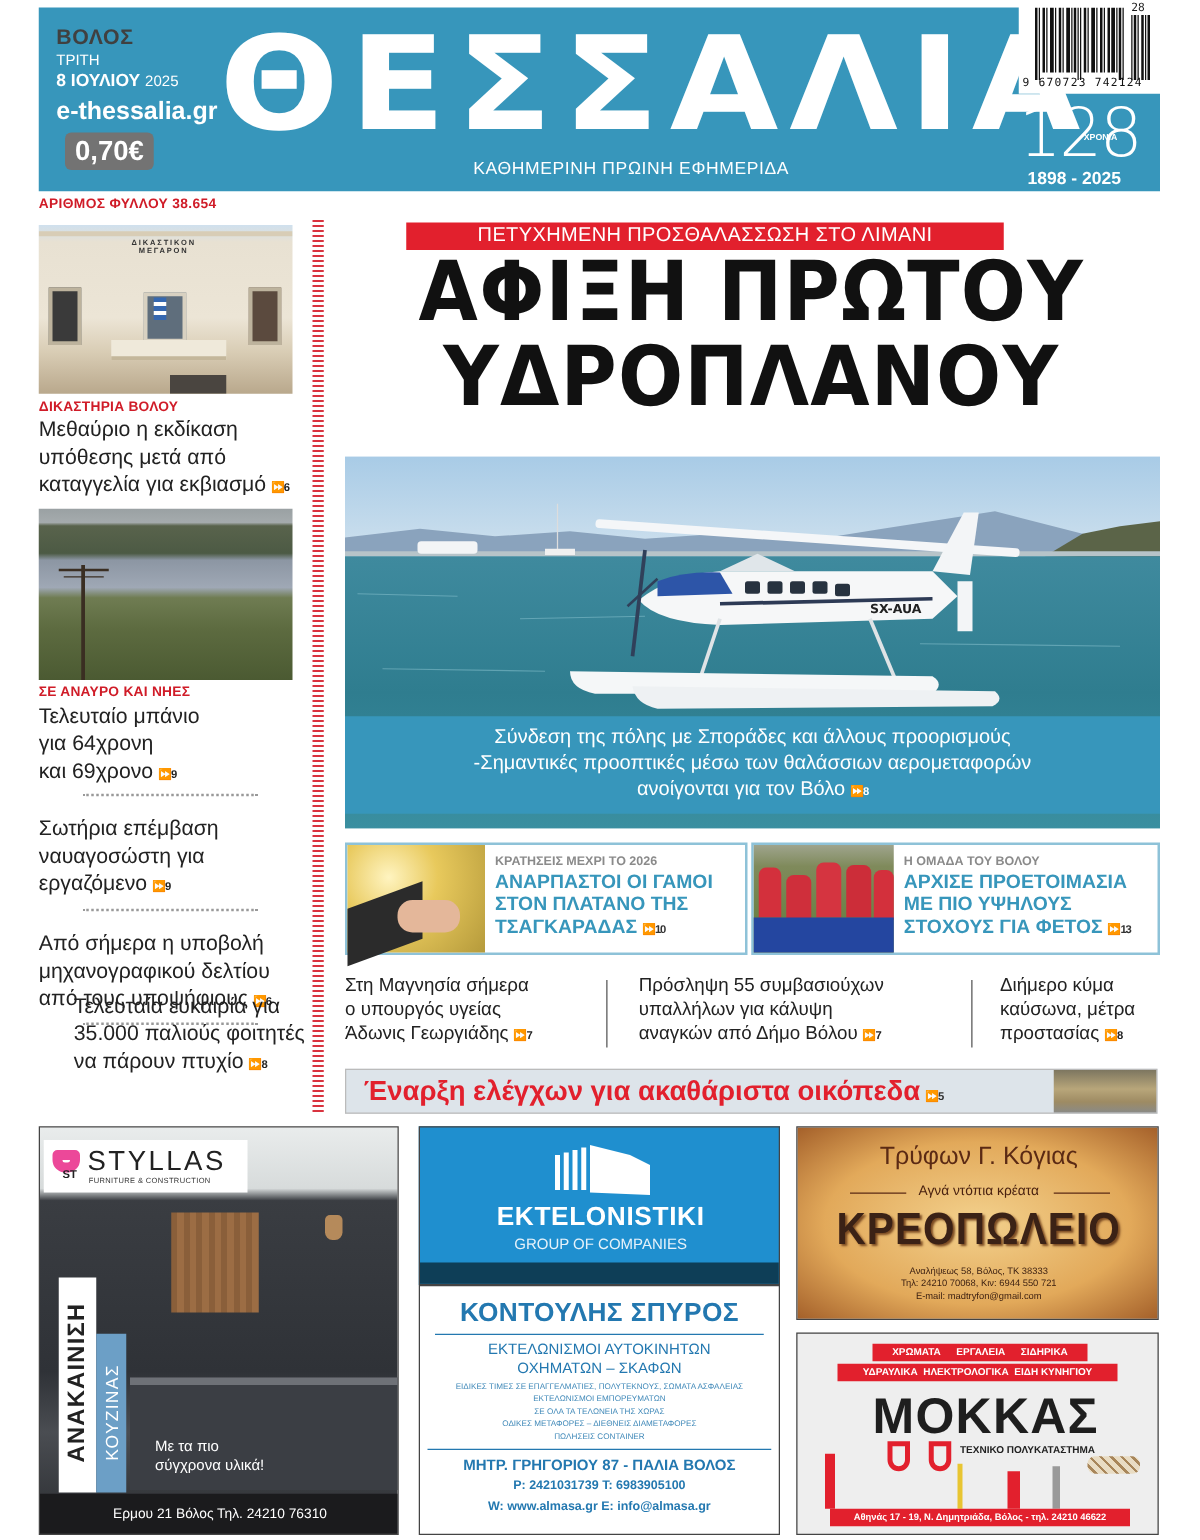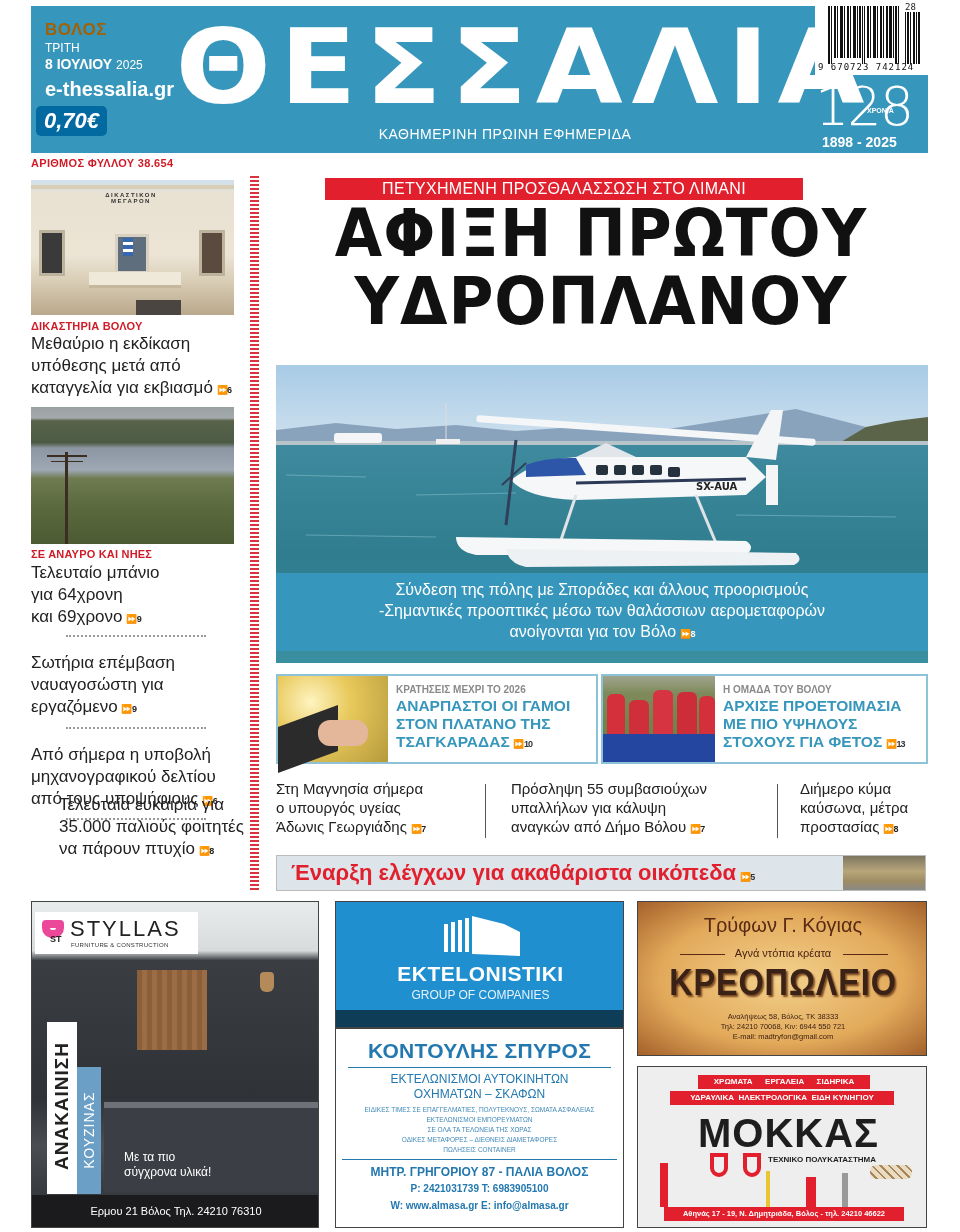--- a/index.html
+++ b/index.html
@@ -2,26 +2,26 @@
 <html><head>
 <meta charset="utf-8">
 <style>
   * { box-sizing: border-box; margin: 0; padding: 0; }
   html, body { width: 960px; height: 1232px; background: #ffffff; overflow: hidden; }
   body { position: relative; font-family: "Liberation Sans", "DejaVu Sans", sans-serif; color: #1a1a1a; }
   .abs { position: absolute; }
 
   
   .masthead { left: 31px; top: 6px; width: 897px; height: 147px; background: #3796bb; }
-  .mh-city { left: 45px; top: 20px; color: #a16207; font-weight: bold; font-size: 17px; letter-spacing: 0.5px; }
+  .mh-city { left: 45px; top: 20px; color: #404040; font-weight: bold; font-size: 17px; letter-spacing: 0.5px; }
   .mh-day { left: 45px; top: 41px; color: #fff; font-size: 12px; }
   .mh-date { left: 45px; top: 56px; color: #fff; font-size: 14px; font-weight: bold; }
   .mh-date span { font-weight: normal; font-size: 12px; }
   .mh-site { left: 45px; top: 78px; color: #fff; font-weight: bold; font-size: 20px; }
-  .mh-price { left: 36px; top: 106px; background: #0369a1; color: #fff; font-weight: bold; font-size: 22px; padding: 2px 8px; border-radius: 5px; line-height: 26px; font-style: italic; }
+  .mh-price { left: 52px; top: 106px; background: #737373; color: #fff; font-weight: bold; font-size: 22px; padding: 2px 8px; border-radius: 5px; line-height: 26px; }
   .mh-logo { left: 200px; top: 12px; width: 610px; text-align: center; color: #fff; font-family: "DejaVu Sans", sans-serif; font-weight: bold; font-size: 104px; letter-spacing: 8px; line-height: 110px; transform: scaleX(1.08); transform-origin: center; }
   .mh-tagline { left: 200px; top: 126px; width: 610px; text-align: center; color: #fff; font-size: 14px; letter-spacing: 0.5px; }
   .mh-barcode-box { left: 815px; top: 0px; width: 145px; height: 75px; background: #fff; }
   .barcode { left: 828px; top: 6px; width: 92px; height: 58px; }
   .barcode-num { left: 818px; top: 62px; font-family: "DejaVu Sans Mono", monospace; font-size: 9px; letter-spacing: 1px; color: #111; }
   .barcode-supp { left: 905px; top: 2px; font-size: 9px; font-family: "DejaVu Sans Mono", monospace; }
   .mh-years { left: 815px; top: 78px; color: #fff; font-size: 54px; font-weight: 300; line-height: 58px; font-family: "DejaVu Sans", sans-serif; letter-spacing: -2px; }
   .mh-years-label { left: 867px; top: 107px; color: #fff; font-size: 7px; font-weight: bold; }
   .mh-range { left: 822px; top: 134px; color: #fff; font-size: 14px; font-weight: bold; }
   .issue-no { left: 31px; top: 157px; color: #d01c28; font-size: 11px; font-weight: bold; letter-spacing: 0.3px; }

